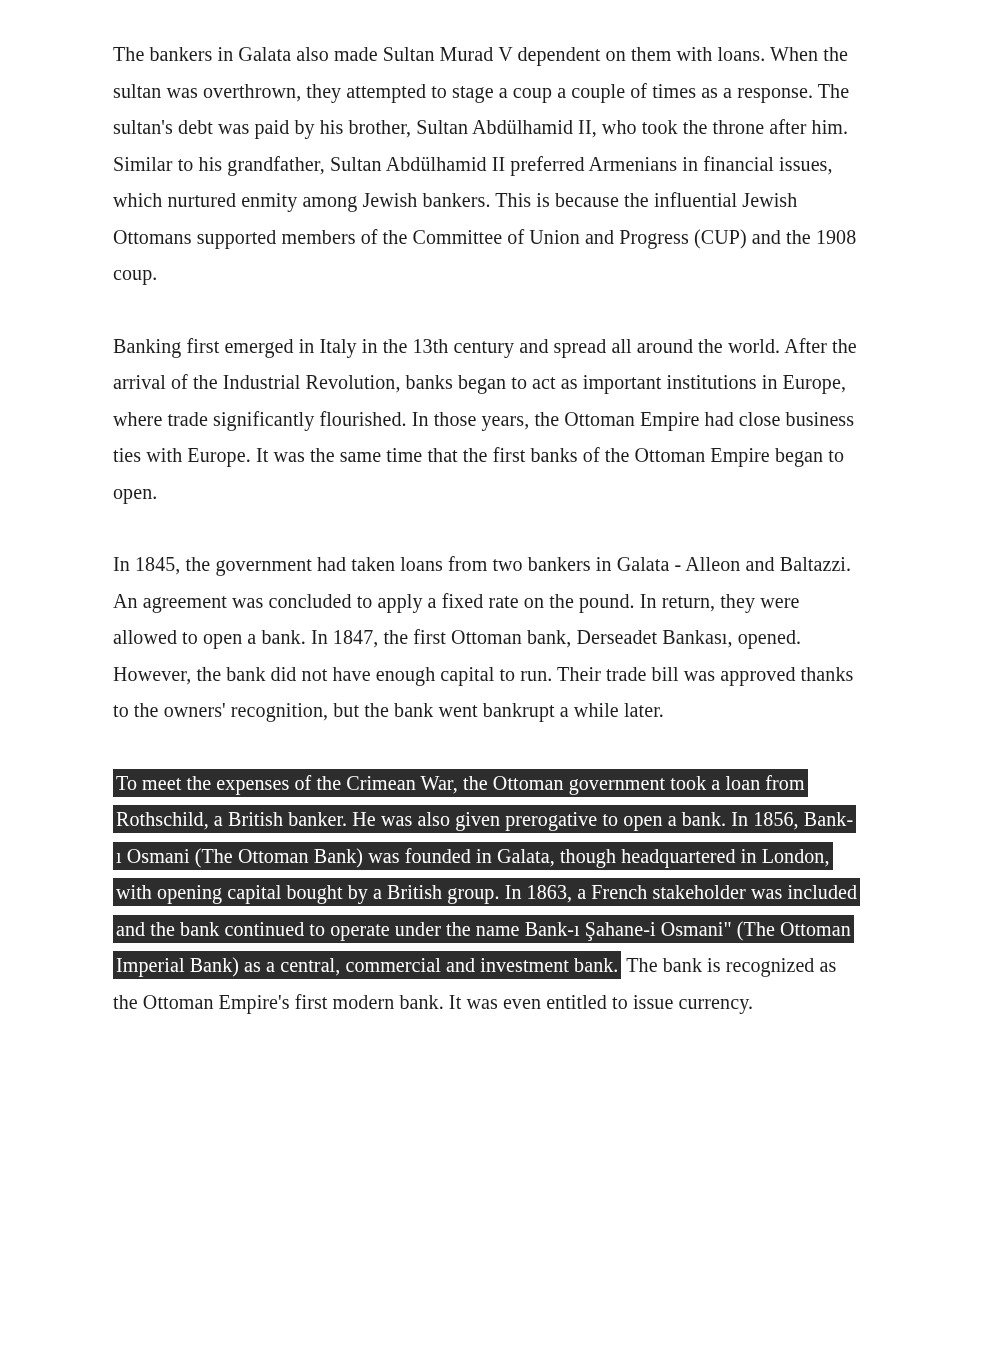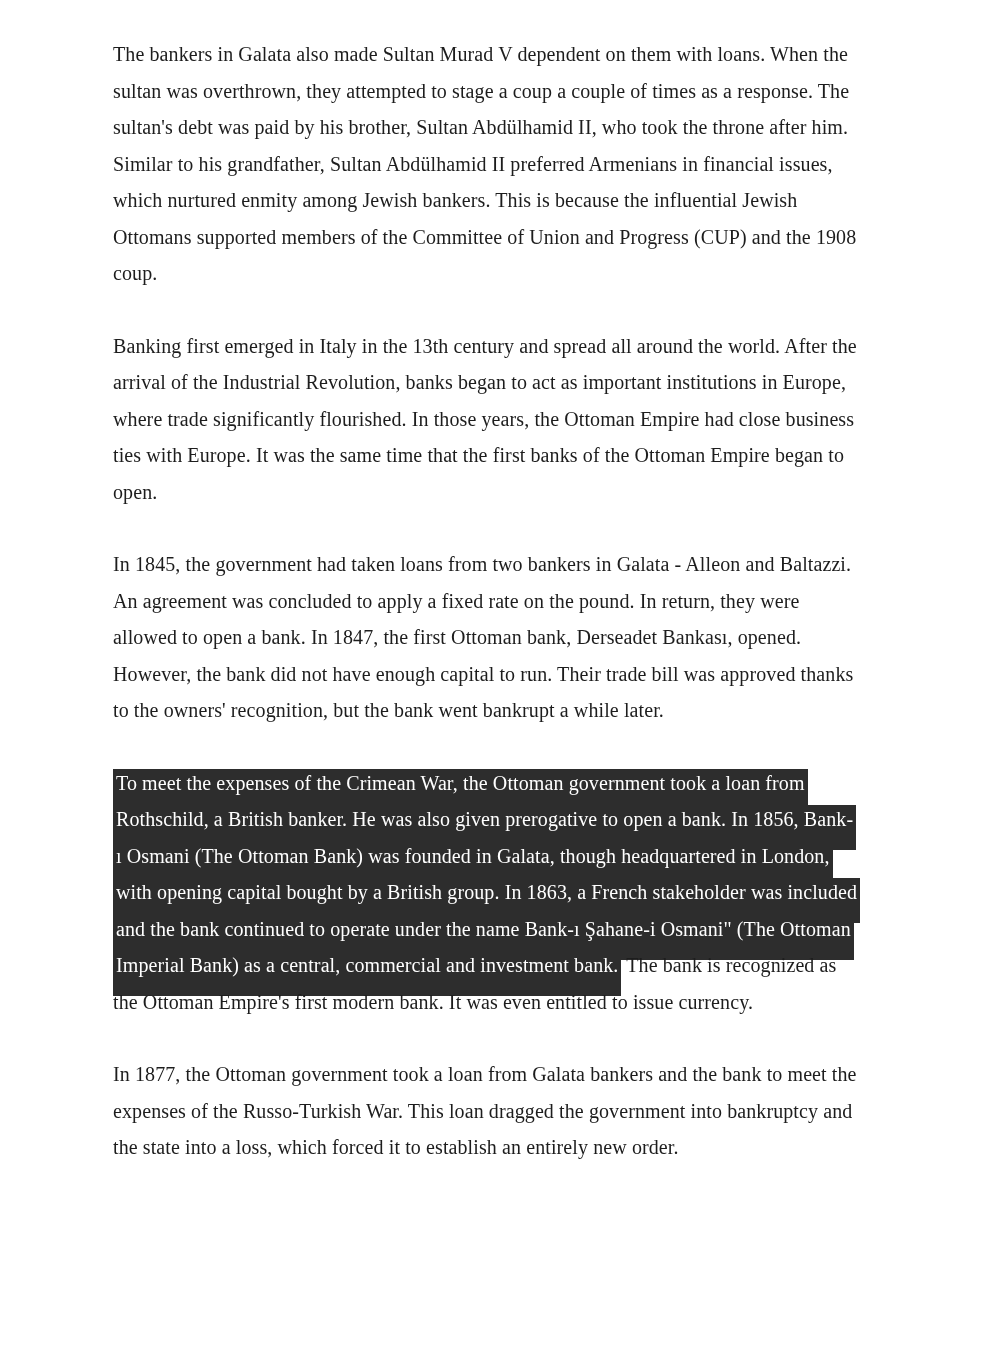--- a/index.html
+++ b/index.html
@@ -24,35 +24,34 @@
     line-height: 36.5px;
     color: #1d1d1d;
     letter-spacing: 0.1px;
   }
   .content p {
     margin: 0 0 36px 0;
   }
   .hl {
     background: #2d2d2d;
     color: #ffffff;
-    padding: 3px 3px 20px 3px;
+    padding: 3px 3px 3px 3px;
     -webkit-box-decoration-break: clone;
     box-decoration-break: clone;
   }
 </style>
 </head>
 <body>
 
 <div class="page">
   <div class="content">
 
     <p>The bankers in Galata also made Sultan Murad V dependent on them with loans. When the sultan was overthrown, they attempted to stage a coup a couple of times as a response. The sultan's debt was paid by his brother, Sultan Abdülhamid II, who took the throne after him. Similar to his grandfather, Sultan Abdülhamid II preferred Armenians in financial issues, which nurtured enmity among Jewish bankers. This is because the influential Jewish Ottomans supported members of the Committee of Union and Progress (CUP) and the 1908 coup.</p>
 
     <p>Banking first emerged in Italy in the 13th century and spread all around the world. After the arrival of the Industrial Revolution, banks began to act as important institutions in Europe, where trade significantly flourished. In those years, the Ottoman Empire had close business ties with Europe. It was the same time that the first banks of the Ottoman Empire began to open.</p>
 
     <p>In 1845, the government had taken loans from two bankers in Galata - Alleon and Baltazzi. An agreement was concluded to apply a fixed rate on the pound. In return, they were allowed to open a bank. In 1847, the first Ottoman bank, Derseadet Bankası, opened. However, the bank did not have enough capital to run. Their trade bill was approved thanks to the owners' recognition, but the bank went bankrupt a while later.</p>
 
     <p><span class="hl">To meet the expenses of the Crimean War, the Ottoman government took a loan from Rothschild, a British banker. He was also given prerogative to open a bank. In 1856, Bank-ı Osmani (The Ottoman Bank) was founded in Galata, though headquartered in London, with opening capital bought by a British group. In 1863, a French stakeholder was included and the bank continued to operate under the name Bank-ı Şahane-i Osmani" (The Ottoman Imperial Bank) as a central, commercial and investment bank.</span> <span>The bank is recognized as the Ottoman Empire's first modern bank. It was even entitled to issue currency.</span></p>
 
-    <p>In 1877, the Ottoman government took a loan from Galata bankers and the bank to meet the expenses of the Russo-Turkish War. This loan dragged the government into bankruptcy and the state into a loss, which forced it to establish an entirely new order.</p>
 
   </div>
 </div>
 
 </body></html>

